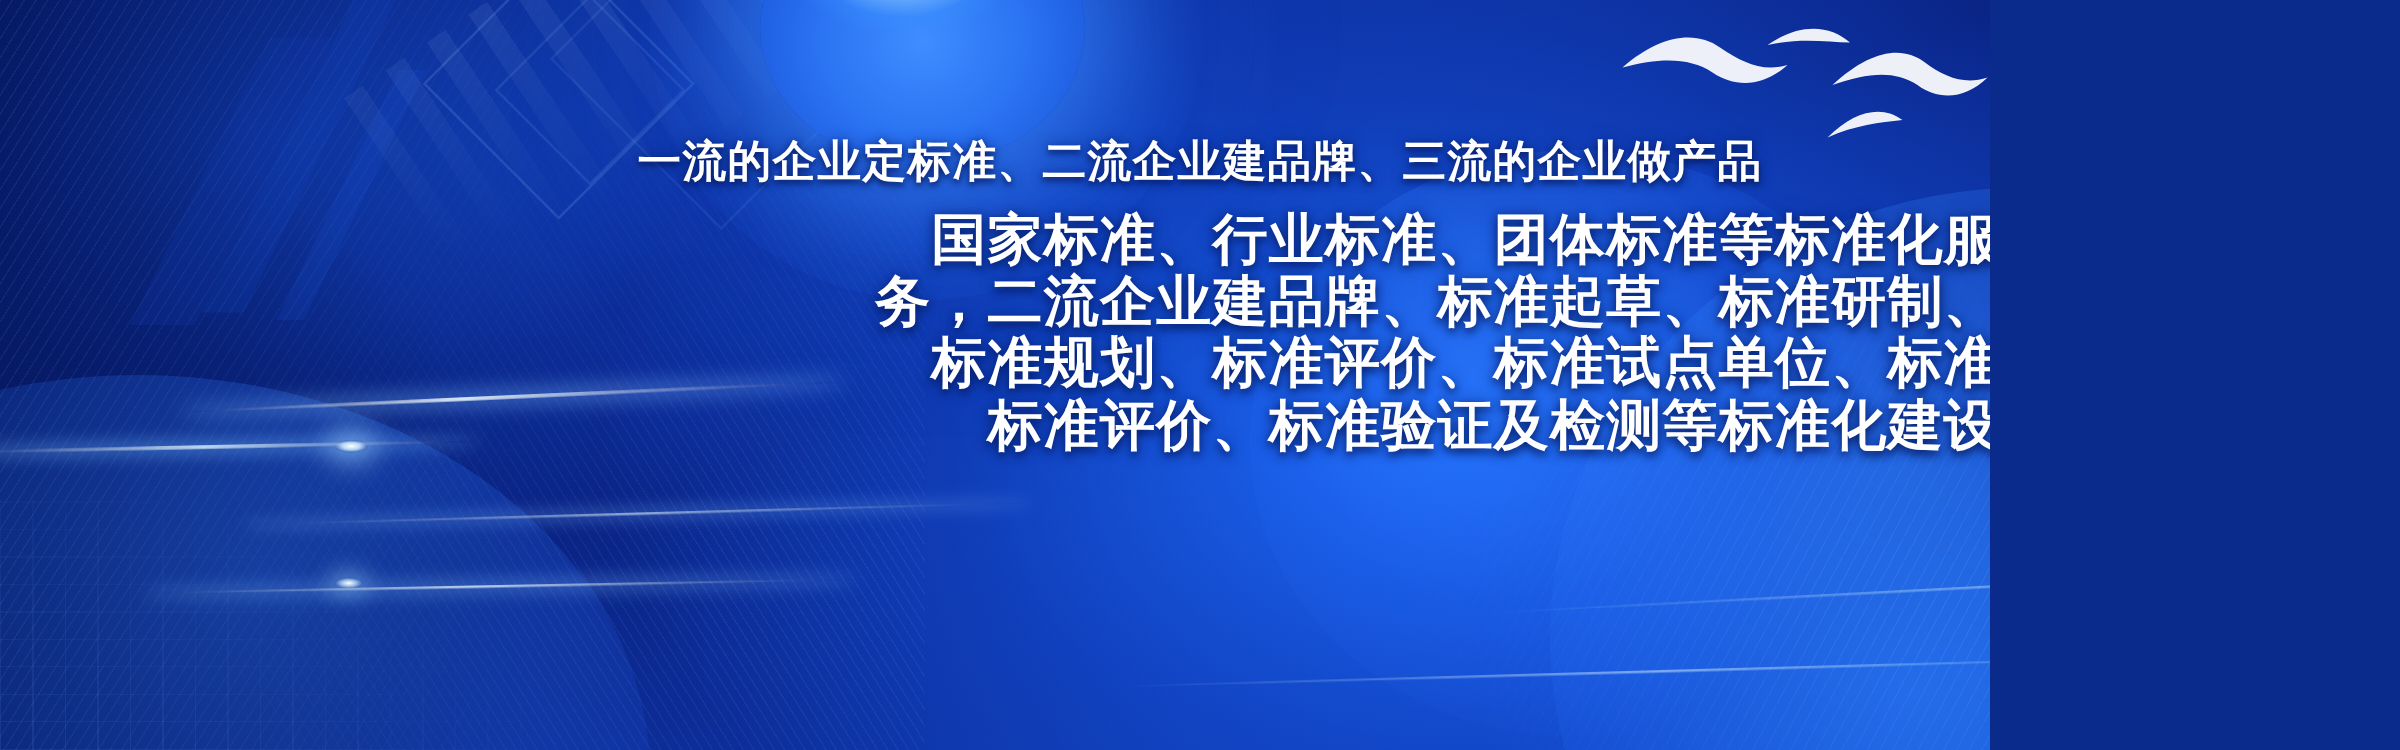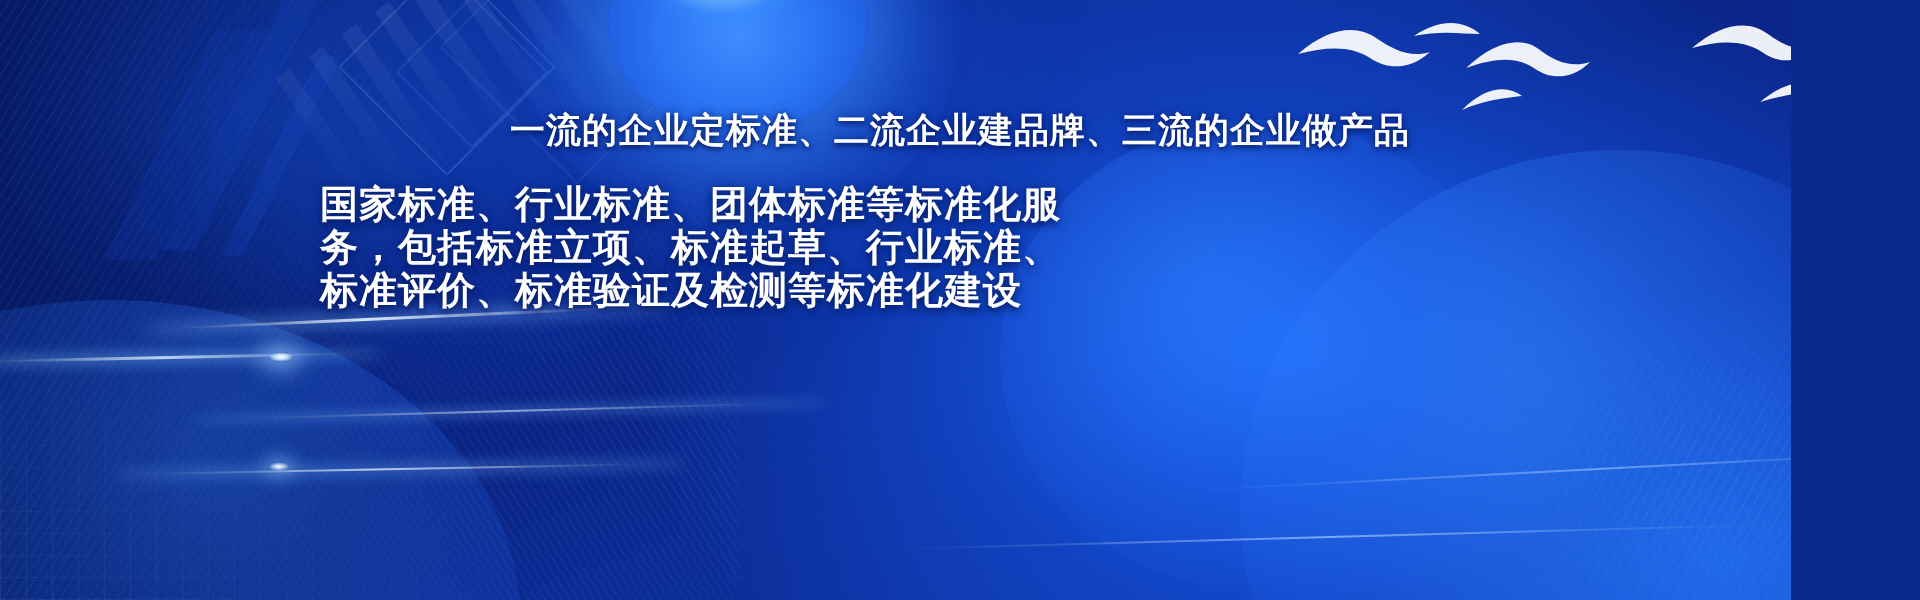--- a/index.html
+++ b/index.html
@@ -1,19 +1,19 @@
 <!DOCTYPE html>
 <html><head>
 <meta charset="utf-8">
 <style>
   html,body{margin:0;padding:0;background:#0a2a8c;}
   #banner{
-    position:relative;width:1791px;height:600px;overflow:hidden;
+    position:relative;width:1592px;height:600px;overflow:hidden;
     background:#14532d;
-    font-family:Liberation Sans, sans-serif;
+    font-family:Liberation Serif, serif;
   }
   .layer{position:absolute;inset:0;pointer-events:none;}
 
   
   #bg-base{
     background:
       radial-gradient(ellipse 900px 620px at 72% 58%, rgba(30,110,255,.95) 0%, rgba(20,80,220,.55) 42%, rgba(10,45,150,0) 74%),
       radial-gradient(ellipse 780px 420px at 14% 18%, rgba(24,92,240,.80) 0%, rgba(14,55,175,.35) 48%, rgba(8,36,130,0) 78%),
       radial-gradient(ellipse 620px 480px at 96% 92%, rgba(40,130,255,.70) 0%, rgba(15,60,190,.20) 55%, rgba(8,36,130,0) 80%),
       linear-gradient(160deg,#123ab0 0%,#0e2f9e 24%,#0a2486 50%,#0d2f9c 72%,#1243b8 100%);
@@ -134,22 +134,22 @@
     position:absolute;left:0;top:0;width:1920px;height:600px;
     display:flex;flex-direction:column;align-items:center;
     padding-top:112px;box-sizing:border-box;
   }
   #headline{
     font-size:35px;line-height:1;font-weight:700;color:#ffffff;letter-spacing:1px;
     text-shadow:0 0 10px rgba(10,40,130,.85), 0 2px 5px rgba(4,20,80,.9);
     white-space:nowrap;
   }
   #body-copy{
-    margin-top:36px;width:1280px;text-align:left;
-    font-size:38px;line-height:1.13;font-weight:700;color:#ffffff;letter-spacing:1px;
+    margin-top:20px;width:1280px;text-align:right;
+    font-size:44px;line-height:1.13;font-weight:700;color:#ffffff;letter-spacing:1px;
     text-shadow:0 0 12px rgba(10,40,130,.75), 0 3px 7px rgba(4,20,80,.85);
   }
   #body-copy .ln{display:block;white-space:nowrap;}
 </style>
 </head>
 <body>
 
 <div id="banner">
 
   <div class="layer" id="bg-base"></div>
@@ -196,18 +196,19 @@
         <path d="M402 30 C432 4, 460 2, 478 16 C494 28, 510 34, 528 28 C510 46, 488 46, 472 34 C454 22, 430 22, 402 30 Z"></path>
         <path d="M470 84 C496 62, 520 60, 536 72 C518 74, 496 76, 470 84 Z"></path>
       </g>
     </svg>
   </div>
 
   <div id="text-block">
     <div id="headline">一流的企业定标准、二流企业建品牌、三流的企业做产品</div>
     <div id="body-copy">
       <span class="ln">国家标准、行业标准、团体标准等标准化服</span>
-      <span class="ln">务，包括标准立项、标准起草、行业标准、</span>
+      <span class="ln">务，二流企业建品牌、标准起草、标准研制、</span>
+      <span class="ln">标准规划、标准评价、标准试点单位、标准</span>
       <span class="ln">标准评价、标准验证及检测等标准化建设</span>
     </div>
   </div>
 
 </div>
 
 </body></html>

